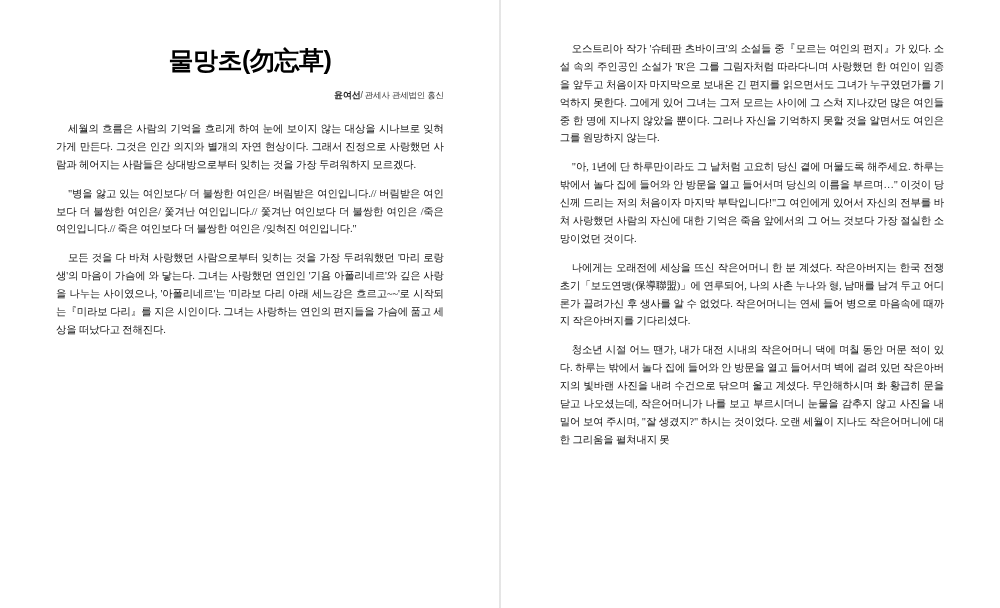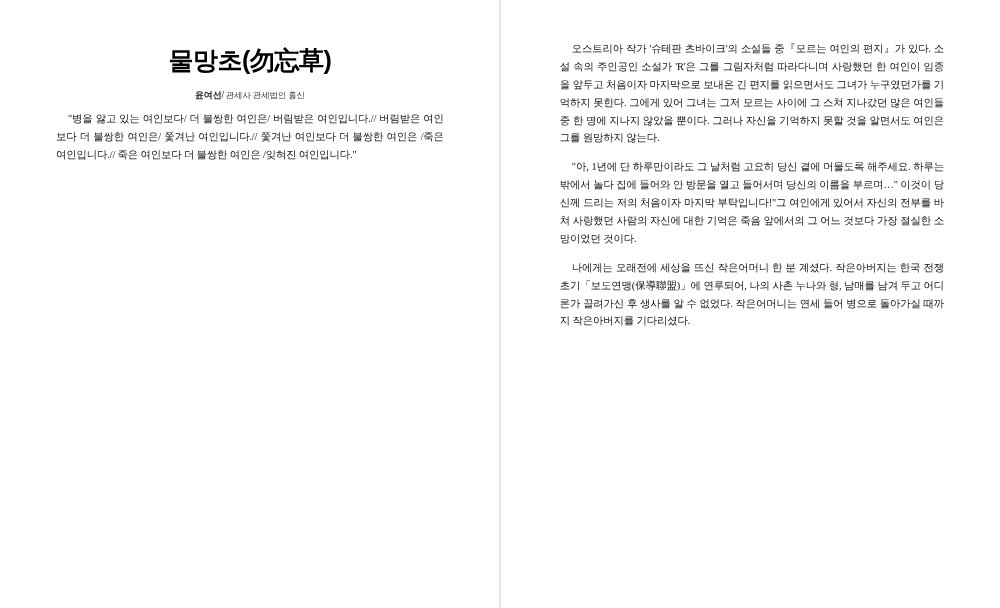--- a/index.html
+++ b/index.html
@@ -45,24 +45,24 @@
   .doc-title {
     font-family: "Liberation Sans", "DejaVu Sans", sans-serif;
     font-weight: bold;
     font-size: 25px;
     text-align: center;
     letter-spacing: -0.5px;
     margin: 18px 0 12px 0;
     color: #000;
   }
   .byline {
-    text-align: center;
+    text-align: right;
     font-size: 9px;
     color: #1a1a1a;
-    margin-bottom: 8px;
+    margin-bottom: 18px;
     letter-spacing: -0.2px;
   }
   .byline .author {
     font-weight: bold;
     font-family: "Liberation Sans", "DejaVu Sans", sans-serif;
     font-size: 9px;
   }
   .byline .affil {
     font-family: "Liberation Sans", "DejaVu Sans", sans-serif;
     font-size: 8.5px;
@@ -94,22 +94,25 @@
 <div class="page">
 
   <div class="gutter"></div>
 
   <div class="column col-left">
     <h1 class="doc-title">물망초(勿忘草)</h1>
     <div class="byline">
       <span class="author">윤여선</span><span class="affil">/ 관세사 관세법인 홍신</span>
     </div>
 
+    <p class="para">세월의 흐름은 사람의 기억을 흐리게 하여 눈에 보이지 않는 대상을 시나브로 잊혀 가게 만든다. 그것은 인간 의지와 별개의 자연 현상이다. 그래서 진정으로 사랑했던 사람과 헤어지는 사람들은 상대방으로부터 잊히는 것을 가장 두려워하지 모르겠다.</p>
     <p class="quote">"병을 앓고 있는 여인보다/ 더 불쌍한 여인은/ 버림받은 여인입니다.// 버림받은 여인보다 더 불쌍한 여인은/ 쫓겨난 여인입니다.// 쫓겨난 여인보다 더 불쌍한 여인은 /죽은 여인입니다.// 죽은 여인보다 더 불쌍한 여인은 /잊혀진 여인입니다."</p>
+    <p class="para">모든 것을 다 바쳐 사랑했던 사람으로부터 잊히는 것을 가장 두려워했던 '마리 로랑생'의 마음이 가슴에 와 닿는다. 그녀는 사랑했던 연인인 '기욤 아폴리네르'와 깊은 사랑을 나누는 사이였으나, '아폴리네르'는 '미라보 다리 아래 세느강은 흐르고~~'로 시작되는『미라보 다리』를 지은 시인이다. 그녀는 사랑하는 연인의 편지들을 가슴에 품고 세상을 떠났다고 전해진다.</p>
   </div>
 
   <div class="column col-right">
     <p class="para">오스트리아 작가 '슈테판 츠바이크'의 소설들 중『모르는 여인의 편지』가 있다. 소설 속의 주인공인 소설가 'R'은 그를 그림자처럼 따라다니며 사랑했던 한 여인이 임종을 앞두고 처음이자 마지막으로 보내온 긴 편지를 읽으면서도 그녀가 누구였던가를 기억하지 못한다. 그에게 있어 그녀는 그저 모르는 사이에 그 스쳐 지나갔던 많은 여인들 중 한 명에 지나지 않았을 뿐이다. 그러나 자신을 기억하지 못할 것을 알면서도 여인은 그를 원망하지 않는다.</p>
     <p class="quote">"아, 1년에 단 하루만이라도 그 날처럼 고요히 당신 곁에 머물도록 해주세요. 하루는 밖에서 놀다 집에 들어와 안 방문을 열고 들어서며 당신의 이름을 부르며…" 이것이 당신께 드리는 저의 처음이자 마지막 부탁입니다!"그 여인에게 있어서 자신의 전부를 바쳐 사랑했던 사람의 자신에 대한 기억은 죽음 앞에서의 그 어느 것보다 가장 절실한 소망이었던 것이다.</p>
-    <p class="para">나에게는 오래전에 세상을 뜨신 작은어머니 한 분 계셨다. 작은아버지는 한국 전쟁 초기「보도연맹(保導聯盟)」에 연루되어, 나의 사촌 누나와 형, 남매를 남겨 두고 어디론가 끌려가신 후 생사를 알 수 없었다. 작은어머니는 연세 들어 병으로 돌아가실 때까지 작은아버지를 기다리셨다.</p>
+    <p class="para">나에게는 오래전에 세상을 뜨신 작은어머니 한 분 계셨다. 작은아버지는 한국 전쟁 초기「보도연맹(保導聯盟)」에 연루되어, 나의 사촌 누나와 형, 남매를 남겨 두고 어디론가 끌려가신 후 생사를 알 수 없었다. 작은어머니는 연세 들어 병으로 마음속에 때까지 작은아버지를 기다리셨다.</p>
+    <p class="para">청소년 시절 어느 땐가, 내가 대전 시내의 작은어머니 댁에 며칠 동안 머문 적이 있다. 하루는 밖에서 놀다 집에 들어와 안 방문을 열고 들어서며 벽에 걸려 있던 작은아버지의 빛바랜 사진을 내려 수건으로 닦으며 울고 계셨다. 무안해하시며 화 황급히 문을 닫고 나오셨는데, 작은어머니가 나를 보고 부르시더니 눈물을 감추지 않고 사진을 내밀어 보여 주시며, "잘 생겼지?" 하시는 것이었다. 오랜 세월이 지나도 작은어머니에 대한 그리움을 펼쳐내지 못</p>
   </div>
 
 </div>
 
 </body></html>

